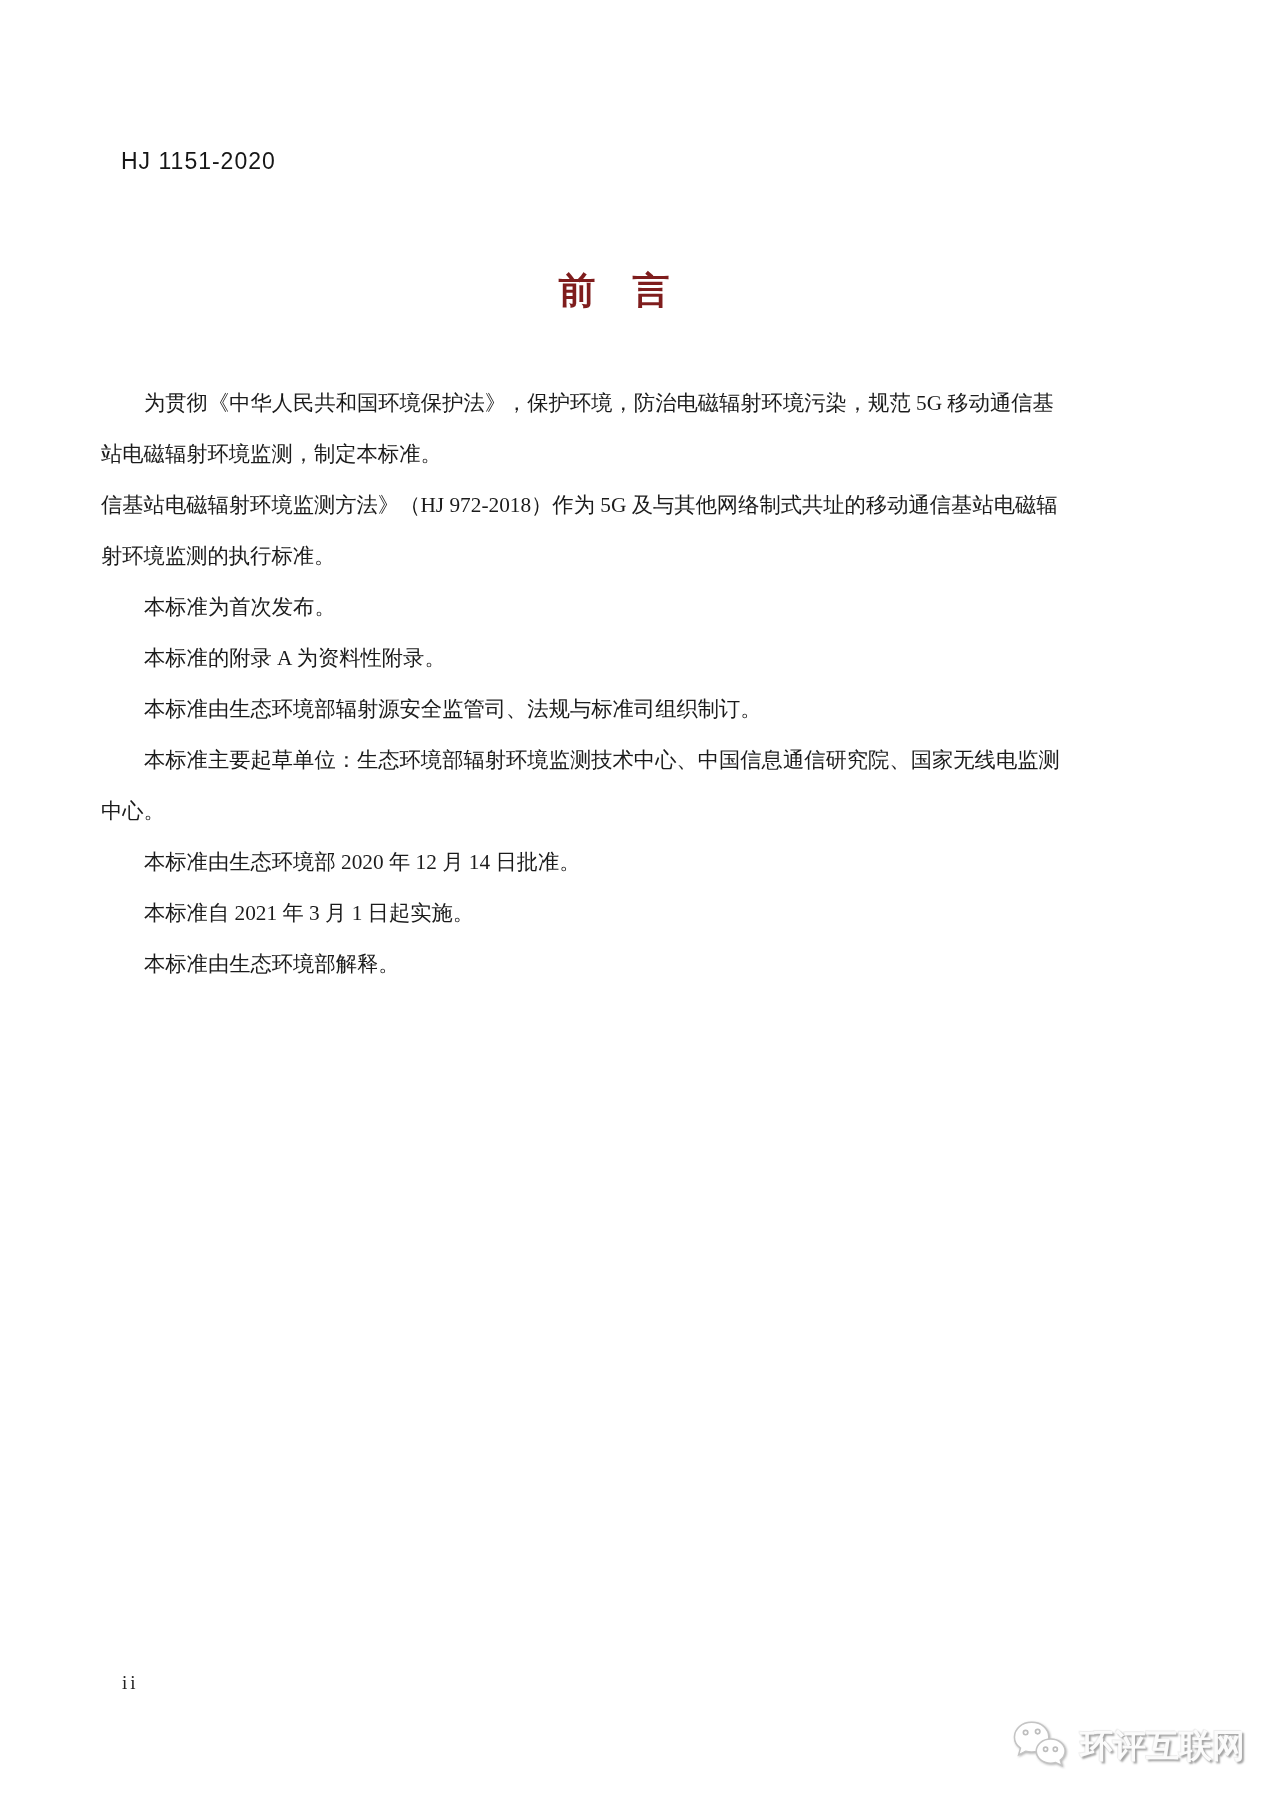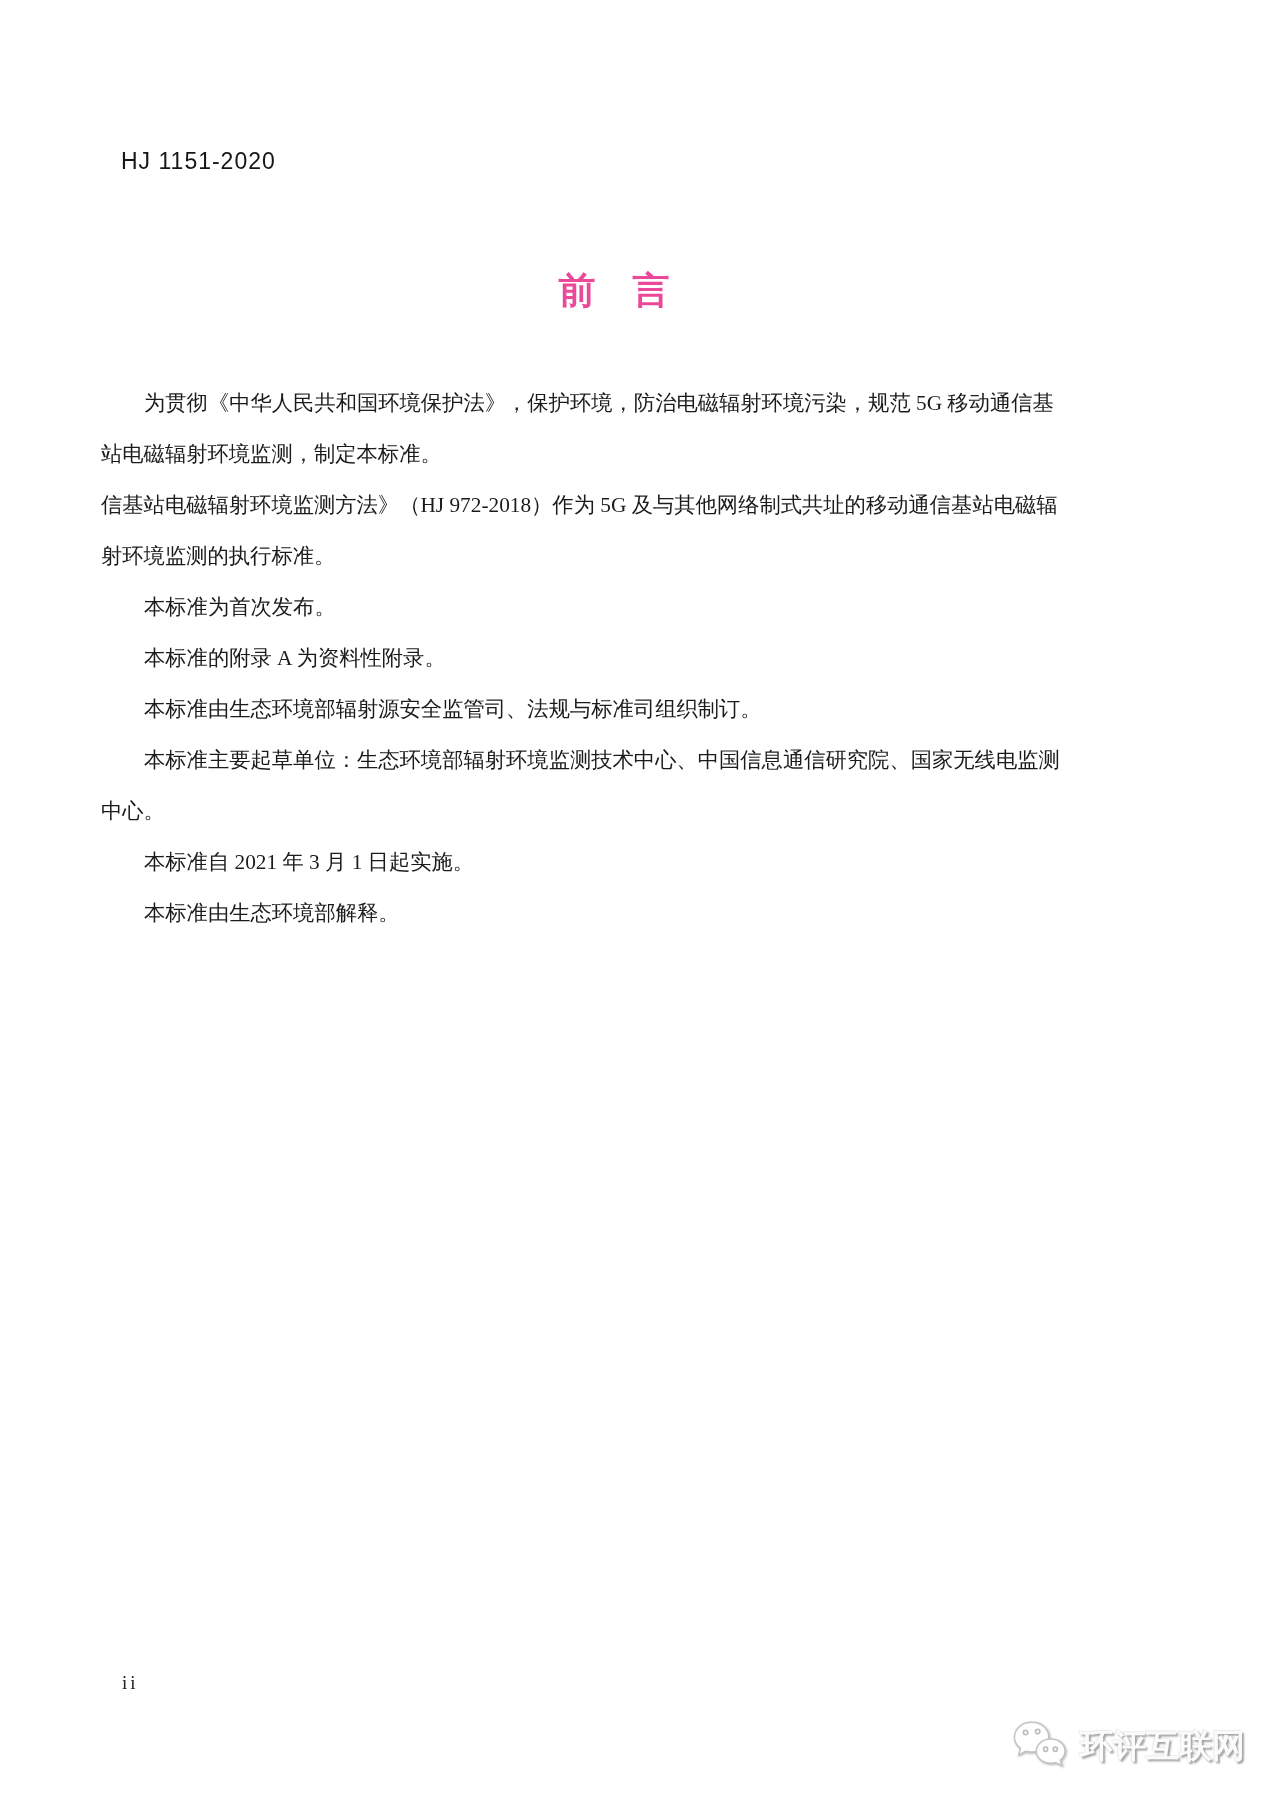--- a/index.html
+++ b/index.html
@@ -29,21 +29,21 @@
   }
   .doc-title {
     position: absolute;
     left: 101px;
     top: 266px;
     width: 1026px;
     text-align: center;
     font-family: "Liberation Sans", "DejaVu Sans", sans-serif;
     font-size: 37px;
     font-weight: bold;
-    color: #ec4899;
+    color: #7f1d1d;
     white-space: pre;
   }
   .doc-body {
     position: absolute;
     left: 101px;
     top: 378px;
     width: 1032px;
     font-size: 21.3px;
     line-height: 51px;
     color: #1b1b1b;
@@ -103,20 +103,21 @@
   <div class="doc-body">
       <div class="line first">为贯彻《中华人民共和国环境保护法》，保护环境，防治电磁辐射环境污染，规范 5G 移动通信基</div>
       <div class="line">站电磁辐射环境监测，制定本标准。</div>
       <div class="line">信基站电磁辐射环境监测方法》（HJ 972-2018）作为 5G 及与其他网络制式共址的移动通信基站电磁辐</div>
       <div class="line">射环境监测的执行标准。</div>
       <div class="line first">本标准为首次发布。</div>
       <div class="line first">本标准的附录 A 为资料性附录。</div>
       <div class="line first">本标准由生态环境部辐射源安全监管司、法规与标准司组织制订。</div>
       <div class="line first">本标准主要起草单位：生态环境部辐射环境监测技术中心、中国信息通信研究院、国家无线电监测</div>
       <div class="line">中心。</div>
+      <div class="line first">本标准由生态环境部 2020 年 12 月 14 日批准。</div>
       <div class="line first">本标准自 2021 年 3 月 1 日起实施。</div>
       <div class="line first">本标准由生态环境部解释。</div>
     </div>
 
   <div class="page-number">ii</div>
 
   <div class="watermark">
     <svg class="watermark-icon" viewBox="0 0 60 56" xmlns="http://www.w3.org/2000/svg">
 
       <g fill="#ffffff" stroke="#c4c4c4" stroke-width="1.6">

